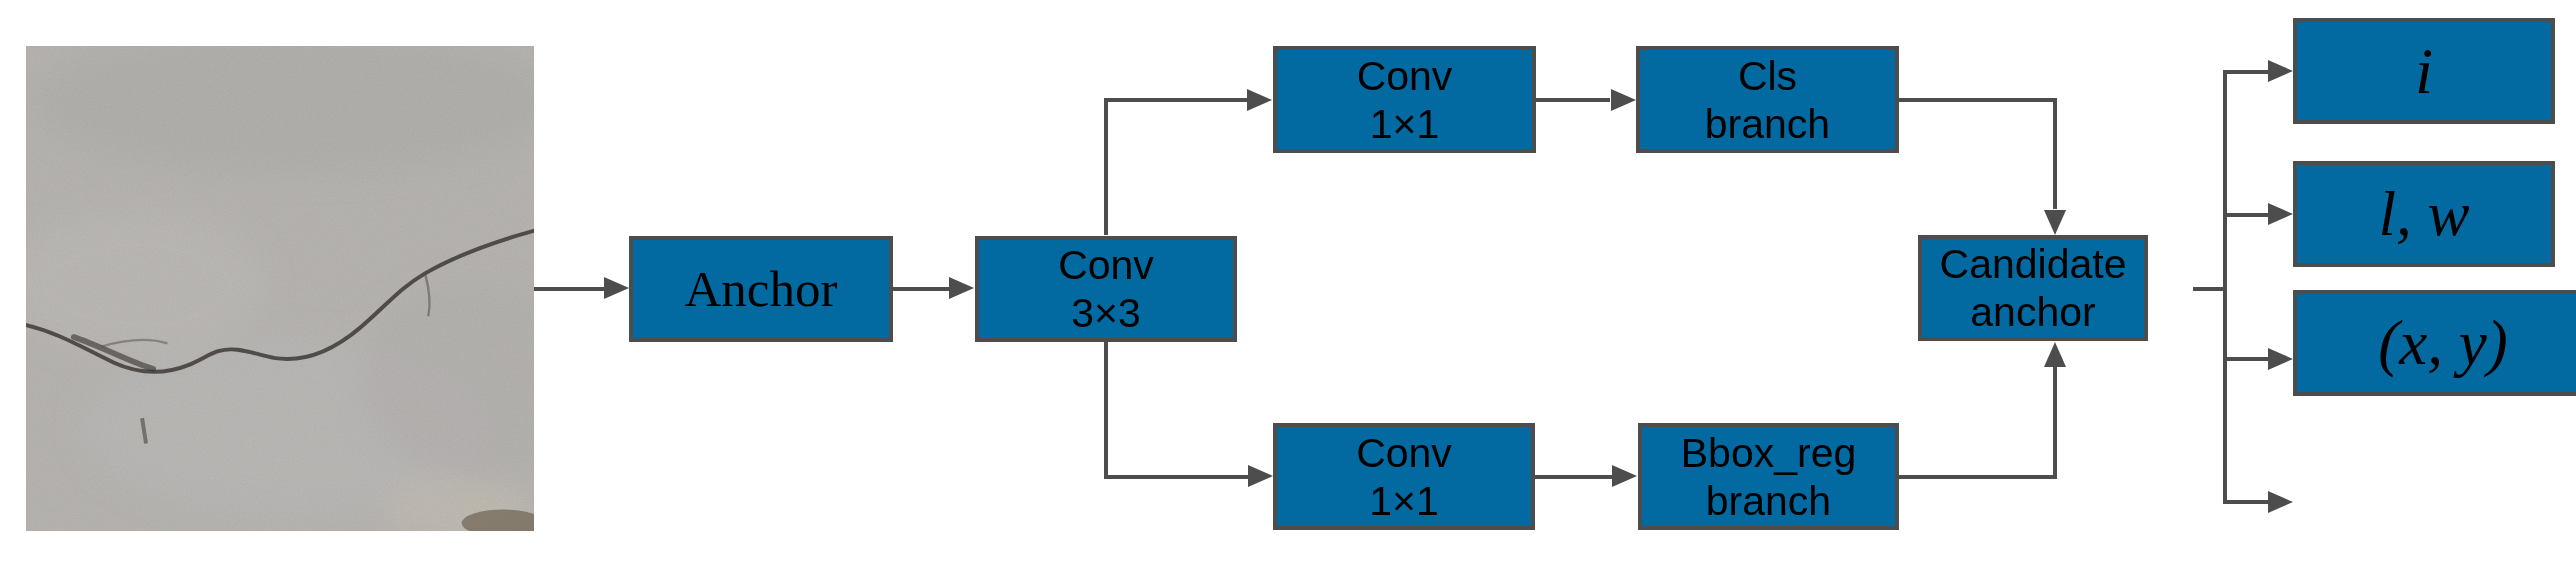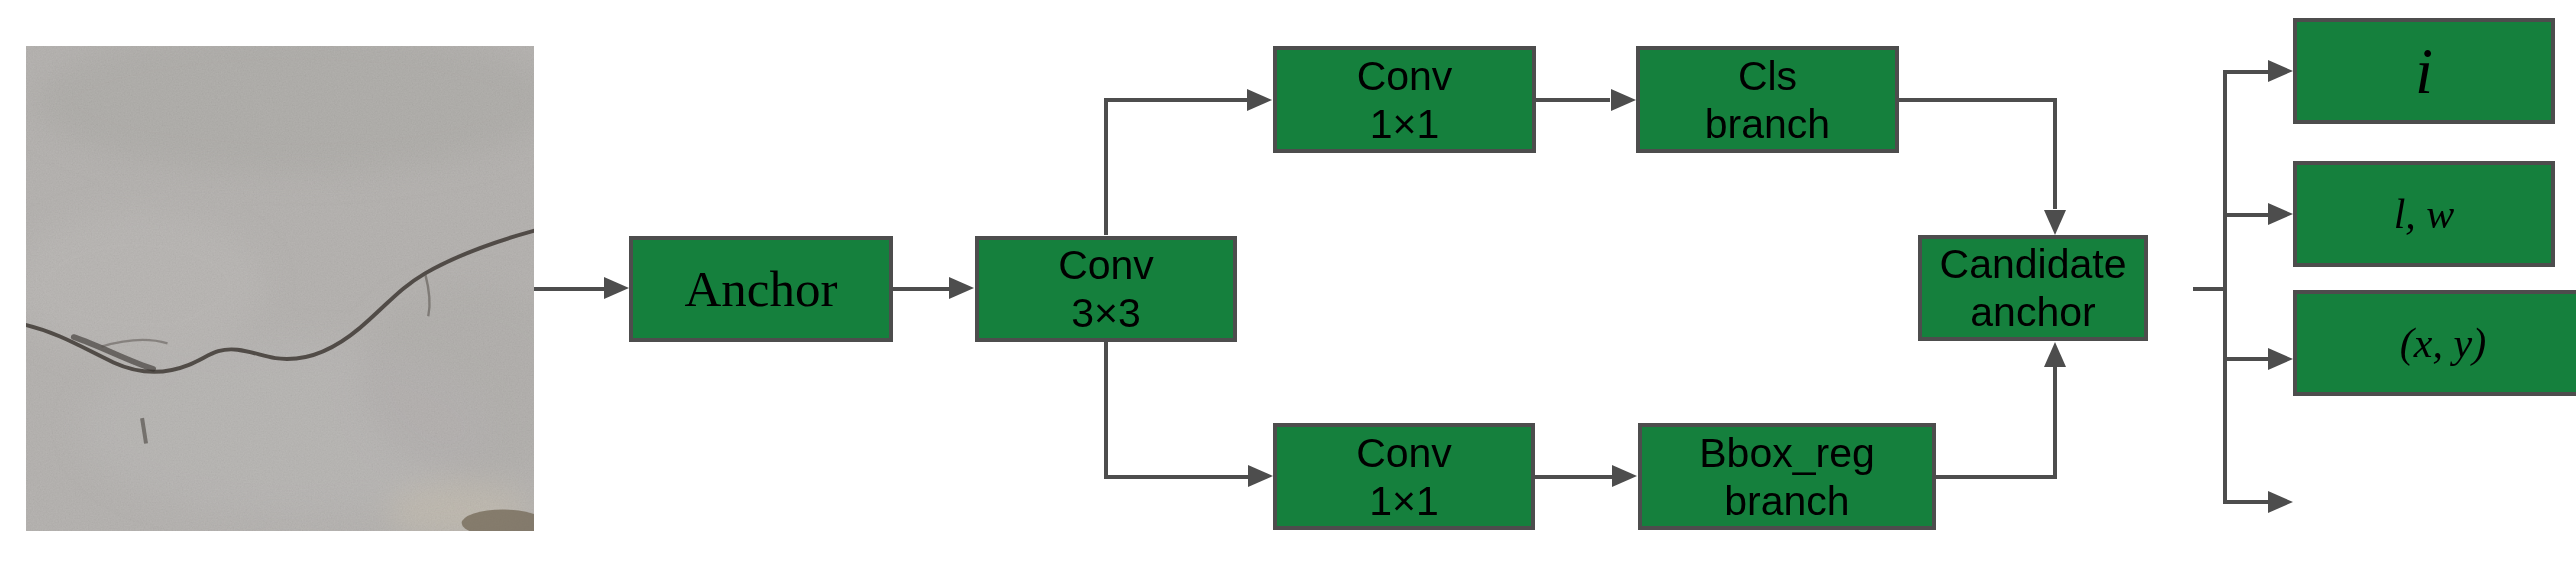--- a/index.html
+++ b/index.html
@@ -11,39 +11,39 @@
     font-family:"Liberation Sans","DejaVu Sans",sans-serif;
     overflow:hidden;
   }
   .photo{
     position:absolute;left:26px;top:46px;width:508px;height:485px;
     overflow:hidden;
   }
   .photo svg{display:block;width:100%;height:100%;}
   .box{
     position:absolute;
-    background:#15803d;
+    background:#0369a1;
     border:4px solid #4d4d4d;
     display:flex;flex-direction:column;
     align-items:center;justify-content:center;
     color:#000000;
     text-align:center;
   }
   .sans-label{
     font-family:"Liberation Sans","DejaVu Sans",sans-serif;
     font-size:41px;line-height:48px;color:#000;white-space:nowrap;
   }
   .serif-label{
     font-family:"Liberation Serif","DejaVu Serif",serif;
     font-size:51px;line-height:51px;color:#000;white-space:nowrap;
   }
   .math-label{
     font-family:"Liberation Serif","DejaVu Serif",serif;
     font-style:italic;
-    font-size:42px;line-height:51px;color:#000;white-space:nowrap;
+    font-size:63px;line-height:51px;color:#000;white-space:nowrap;
   }
   .math-big{font-size:65px;line-height:65px;}
   .math-small{font-size:48px;line-height:48px;}
   .tri{
     font-style:normal;
     font-size:0.62em;
     font-family:"DejaVu Sans",sans-serif;
     vertical-align:0.12em;
     letter-spacing:0.02em;
   }
@@ -145,21 +145,21 @@
   <div class="box" style="left:1636px;top:46px;width:263px;height:107px;">
     <div class="sans-label">Cls</div>
     <div class="sans-label">branch</div>
   </div>
 
   <div class="box" style="left:1273px;top:423px;width:262px;height:107px;">
     <div class="sans-label">Conv</div>
     <div class="sans-label">1×1</div>
   </div>
 
-  <div class="box" style="left:1638px;top:423px;width:298px;height:107px;">
+  <div class="box" style="left:1638px;top:423px;width:261px;height:107px;">
     <div class="sans-label">Bbox_reg</div>
     <div class="sans-label">branch</div>
   </div>
 
   <div class="box" style="left:1918px;top:235px;width:230px;height:106px;">
     <div class="sans-label">Candidate</div>
     <div class="sans-label">anchor</div>
   </div>
 
   <div class="box" style="left:2293px;top:18px;width:262px;height:106px;">

